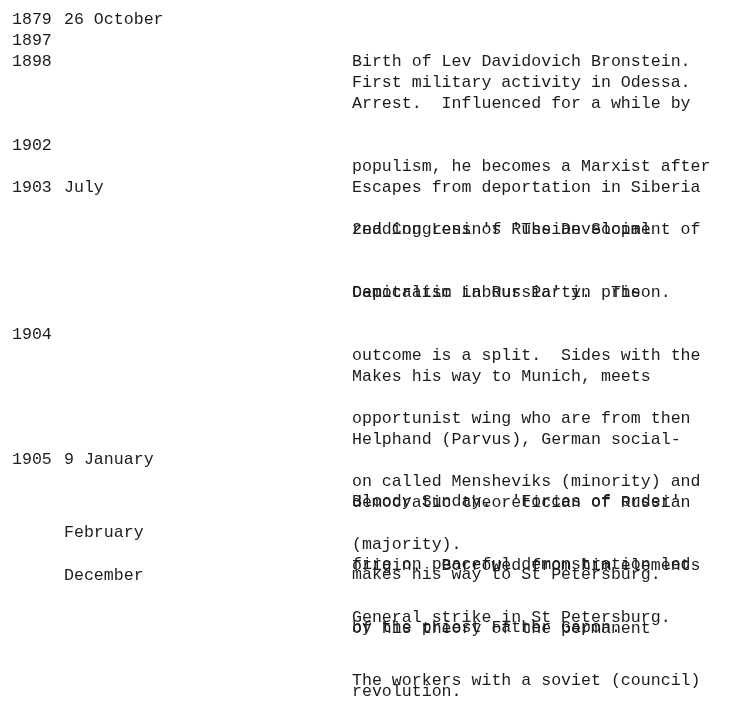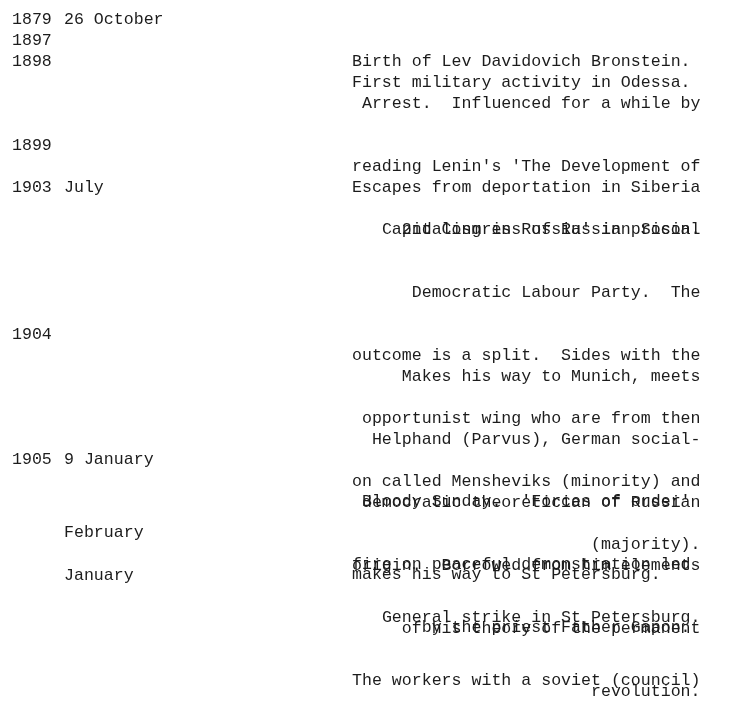--- a/index.html
+++ b/index.html
@@ -41,21 +41,20 @@
       top: 0;
       line-height: 21px;
       white-space: pre;
     }
     .desc {
       position: absolute;
       left: 352px;
       top: 0;
       line-height: 21px;
       white-space: pre;
-      text-align: right;
     }
     .desc span {
       display: block;
       height: 21px;
     }
   </style>
 </head>
 <body>
 
 <div class="page">
@@ -74,27 +73,28 @@
     <div class="desc">
       <span>First military activity in Odessa.</span>
     </div>
   </div>
 
   <div class="entry" style="top:49px;">
     <div class="year">1898</div>
     <div class="date"></div>
     <div class="desc">
       <span>Arrest.  Influenced for a while by</span>
+      <span>populism, he becomes a Marxist after</span>
       <span>reading Lenin's 'The Development of</span>
       <span>Capitalism in Russia' in prison.</span>
     </div>
   </div>
 
   <div class="entry" style="top:133px;">
-    <div class="year">1899</div>
+    <div class="year">1902</div>
     <div class="date"></div>
     <div class="desc">
       <span>Escapes from deportation in Siberia</span>
     </div>
   </div>
 
   <div class="entry" style="top:175px;">
     <div class="year">1903</div>
     <div class="date">July</div>
     <div class="desc">
@@ -133,21 +133,21 @@
   <div class="entry" style="top:520px;">
     <div class="year"></div>
     <div class="date">February</div>
     <div class="desc">
       <span>makes his way to St Petersburg.</span>
     </div>
   </div>
 
   <div class="entry" style="top:563px;">
     <div class="year"></div>
-    <div class="date">January</div>
+    <div class="date">December</div>
     <div class="desc">
       <span>General strike in St Petersburg.</span>
       <span>The workers with a soviet (council)</span>
       
       
       
       
     </div>
   </div>
 

